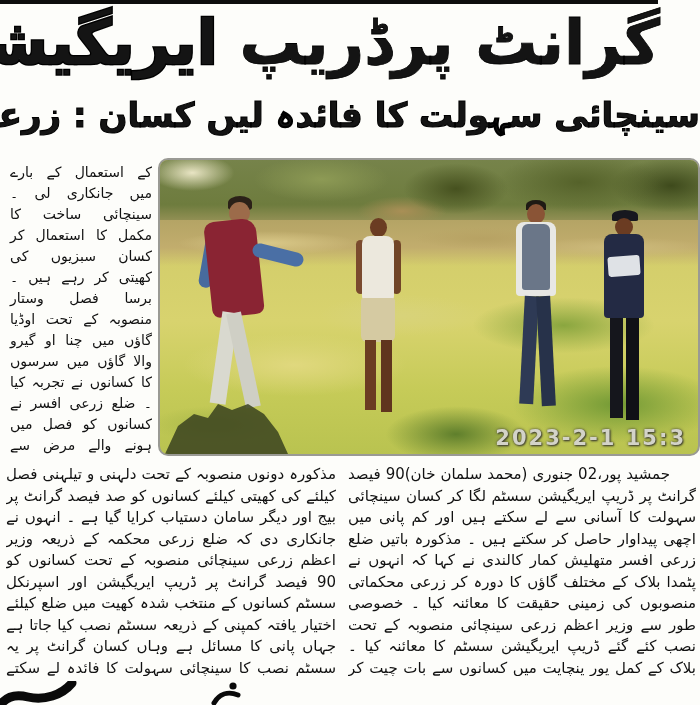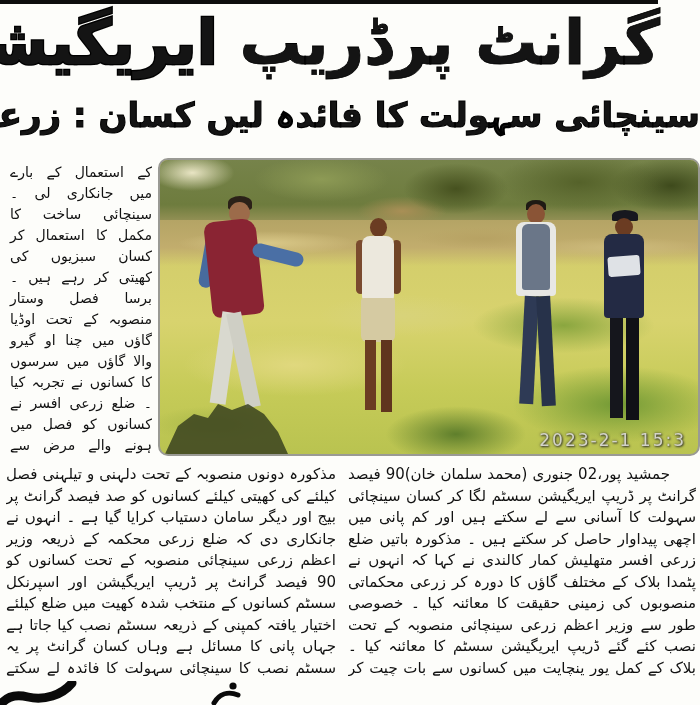--- a/index.html
+++ b/index.html
@@ -79,22 +79,22 @@
   
   .fig-cap { left:438px; top:50px; width:56px; height:252px; }
   .fig-cap .capv { left:14px; top:0; width:26px; height:11px; background:#17181f; border-radius:60% 60% 10% 10%; }
   .fig-cap .head { left:17px; top:8px; width:18px; height:18px; background:#6b3c22; }
   .fig-cap .torso { left:6px; top:24px; width:40px; height:84px; background:#232a44; border-radius:8px 8px 4px 4px; }
   .fig-cap .band { left:10px; top:46px; width:32px; height:20px; background:#dfe2e6; border-radius:3px; transform:rotate(-4deg); }
   .fig-cap .leg1 { left:12px; top:108px; width:13px; height:100px; background:#15161c; }
   .fig-cap .leg2 { left:28px; top:108px; width:13px; height:102px; background:#101116; }
 
   .shadow-svg { position:absolute; left:0; bottom:0; }
-  .timestamp { position:absolute; right:12px; bottom:4px; font-size:17px; letter-spacing:2px; color:#d3d3c8;
-               text-shadow:0 0 3px #4a4a3a, 1px 1px 2px #3a3a2e; font-weight:normal; }
+  .timestamp { position:absolute; right:12px; bottom:4px; font-size:21px; letter-spacing:2px; color:#d3d3c8;
+               text-shadow:0 0 3px #4a4a3a, 1px 1px 2px #3a3a2e; font-weight:bold; }
 
   
   .columns-section { position:absolute; top:462px; left:0; width:700px; height:214px; display:flex;
                      flex-direction:row-reverse; gap:12px; padding:2px 4px 0 6px; overflow:hidden; }
   .col { direction:rtl; text-align:justify; font-size:15px; line-height:21.5px; color:#111; overflow:hidden; }
   .col-first { width:348px; }
   .col-first p { text-indent:26px; }
   .col-second { flex:1; }
 
   

